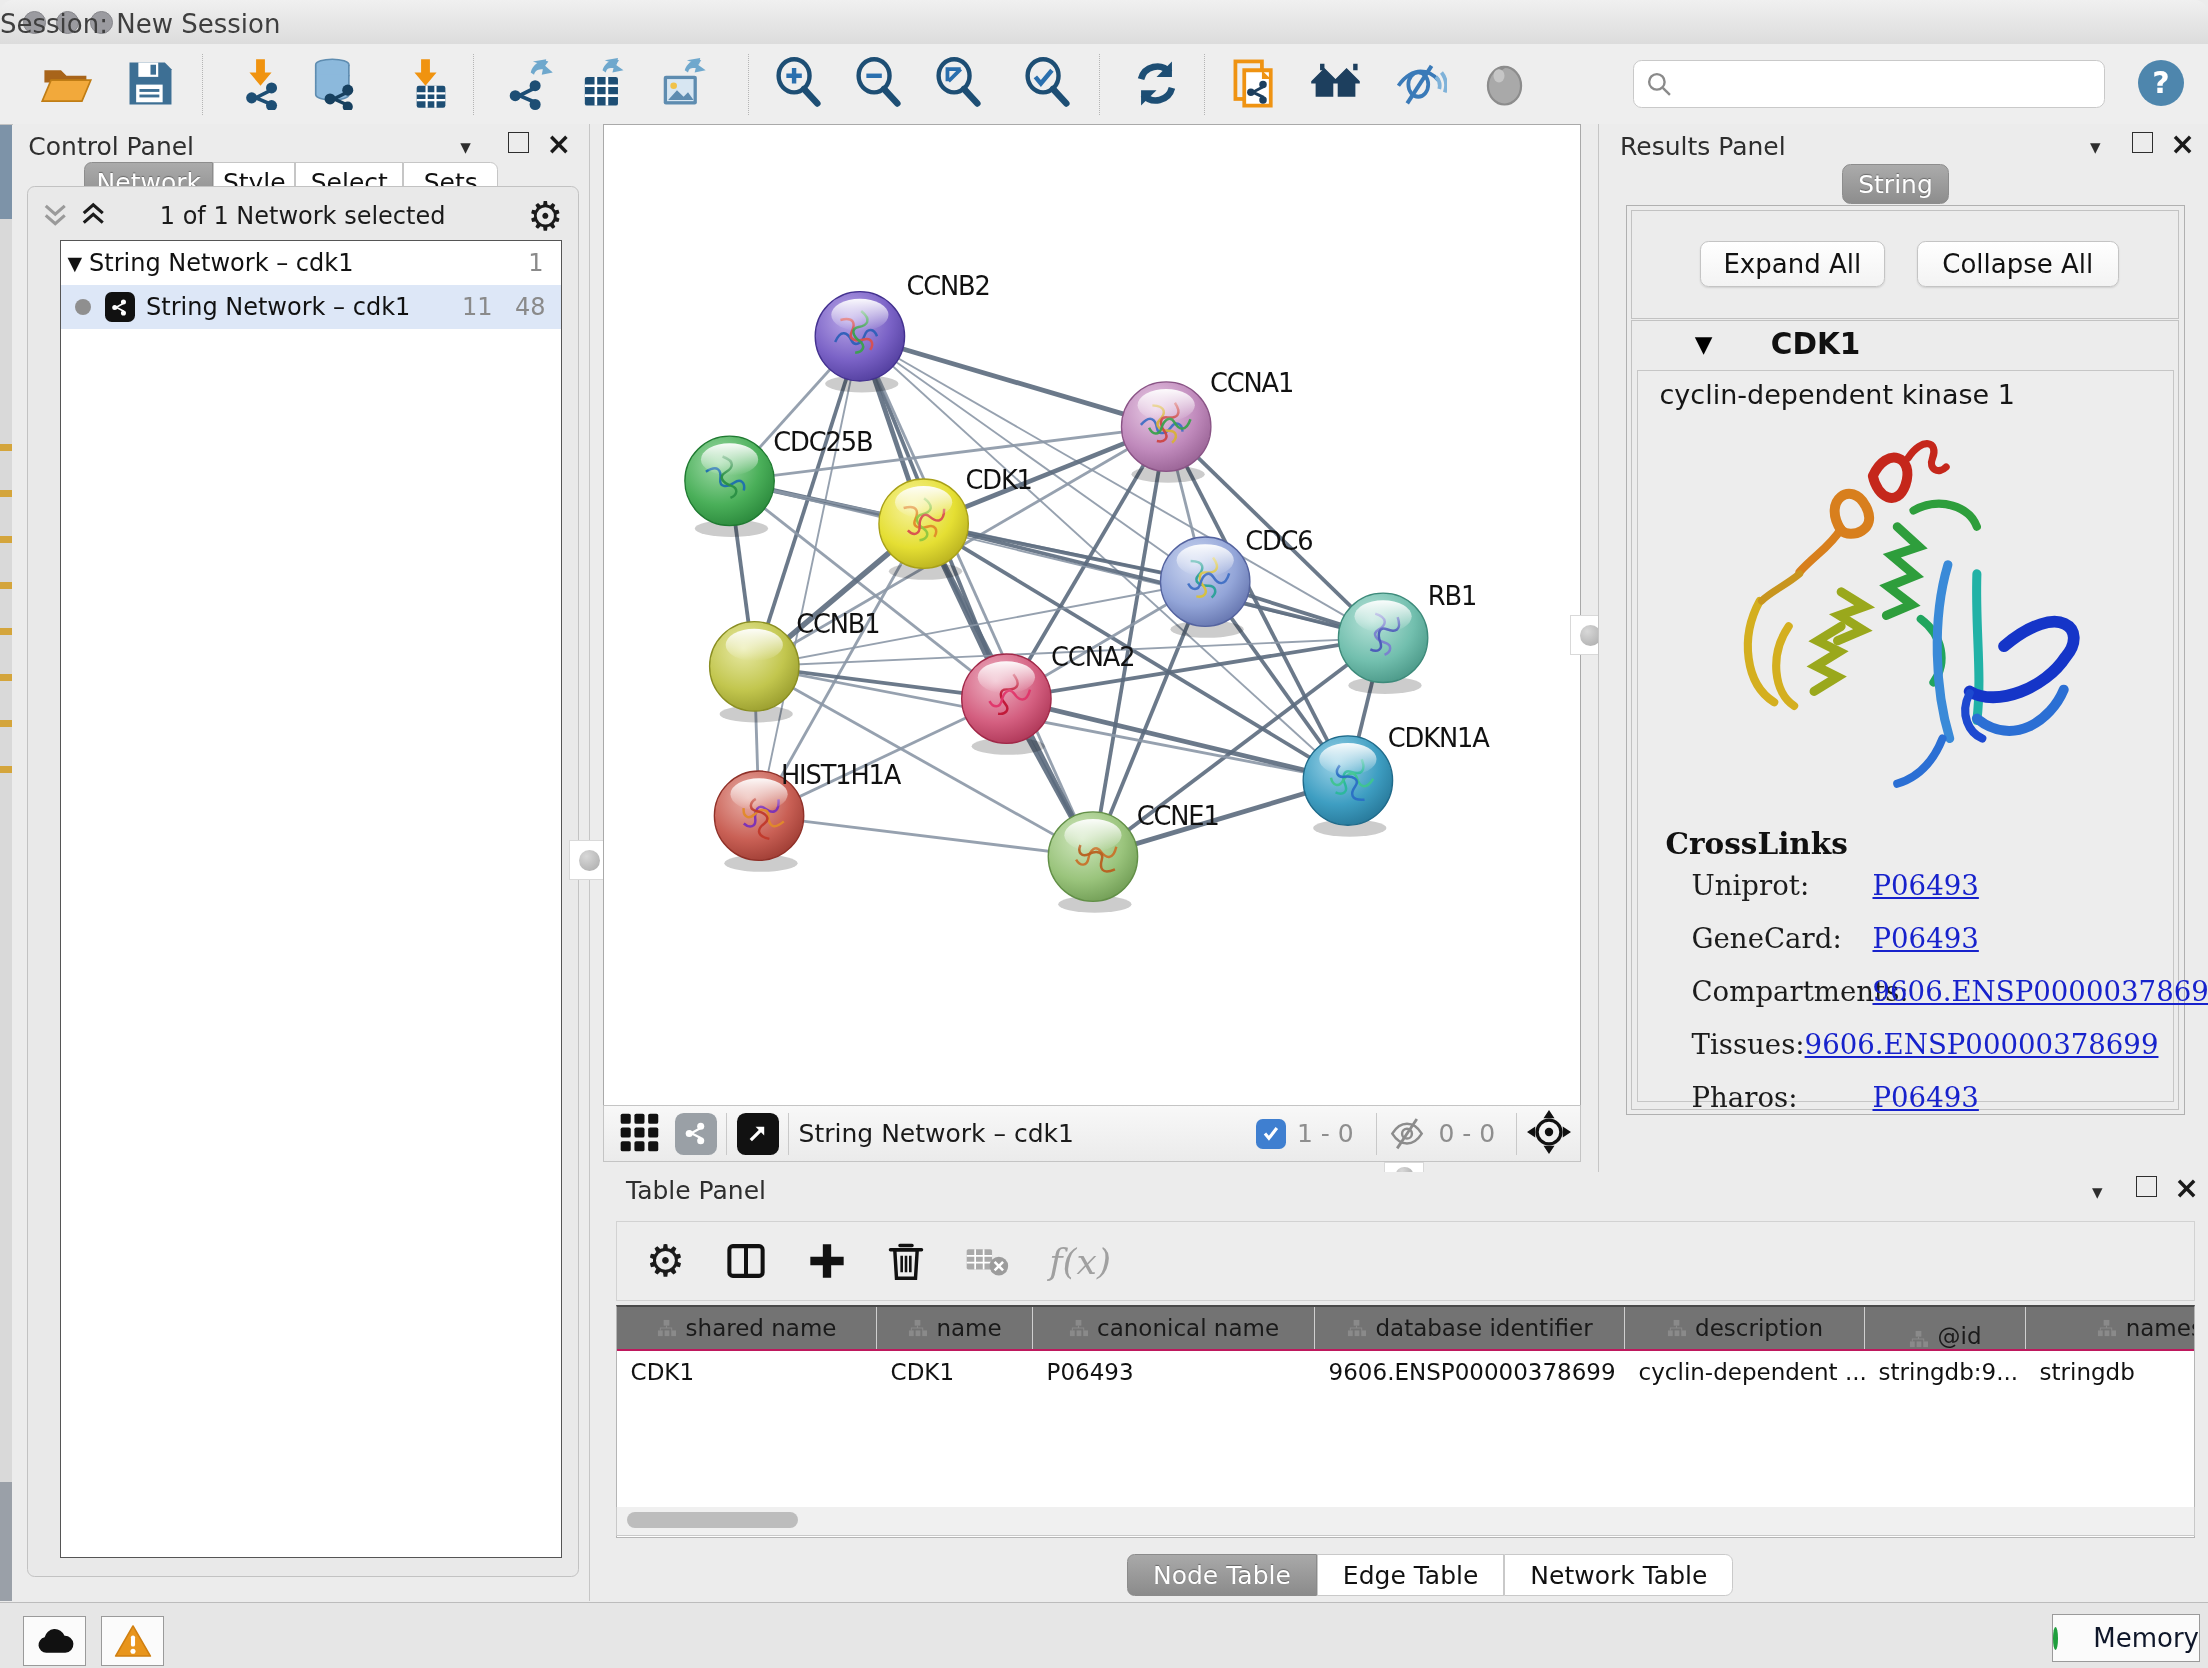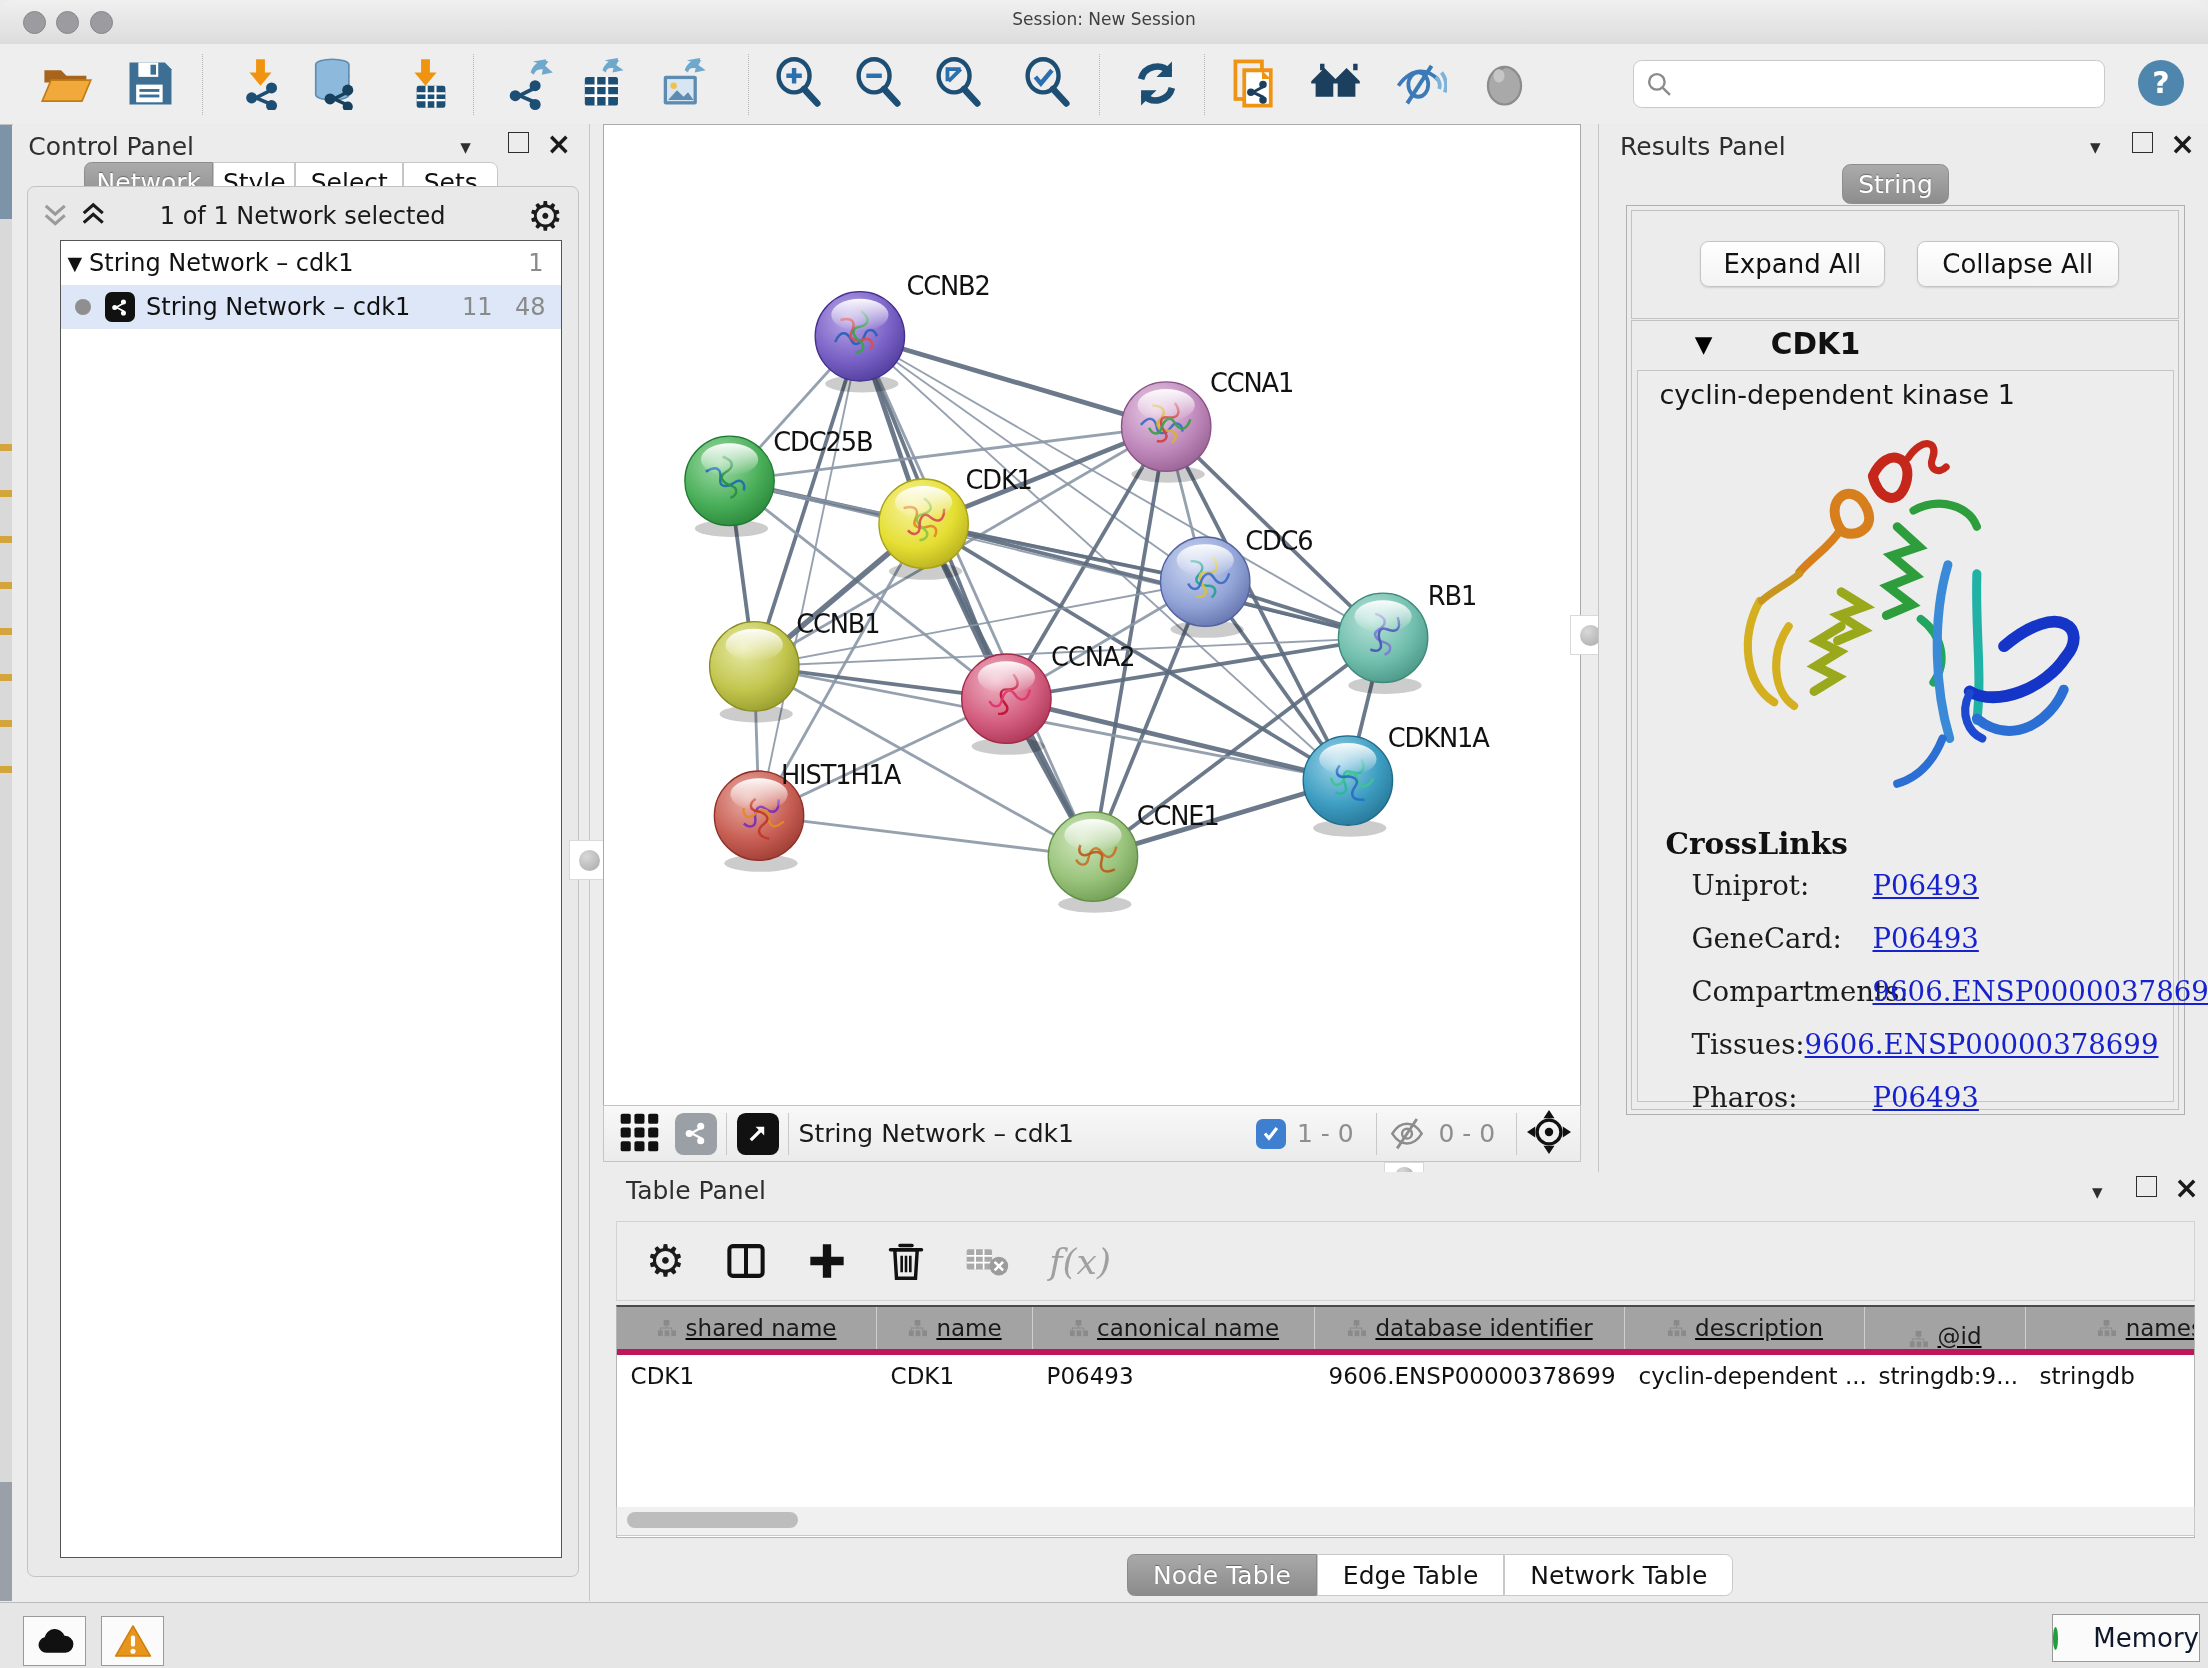--- a/index.html
+++ b/index.html
@@ -1,21 +1,21 @@
 <!DOCTYPE html>
 <html style="font-size:15px"><head>
 <meta charset="utf-8">
 <style>
   html,body{margin:0;padding:0;background:#d8d8d8;font-family:"DejaVu Sans","Liberation Sans",sans-serif;}
   .app{position:relative;width:2208px;height:1668px;background:#ececec;overflow:hidden;}
   .abs{position:absolute;}
   
   .titlebar{left:0;top:0;width:2208px;height:44px;background:linear-gradient(#f0f0f0,#dcdcdc);border-bottom:1px solid #b6b6b6;border-radius:13.3px 13.3px 0 0;}
   .tl-dot{width:21px;height:21px;border-radius:50%;background:#9b9ba0;border:1px solid #86868b;top:11.4px;}
-  .title-text{width:100%;text-align:center;top:8.6px;font-size:17px;color:#3f3f3f;}
+  .title-text{width:100%;text-align:left;top:8.6px;font-size:26px;color:#3f3f3f;}
   
   .toolbar{left:0;top:44px;width:2208px;height:80px;background:#eeeeee;border-bottom:1px solid #c2c2c2;}
   .tb-sep{top:9.5px;height:61px;width:0;border-left:1.9px dotted #b4b4b4;}
   .tb-btn{top:13.3px;width:53px;height:53px;}
   .searchbox{top:16px;width:472px;height:48px;background:#fff;border:1.9px solid #c9c9c9;border-radius:8.6px;display:flex;align-items:center;padding-left:11.4px;box-sizing:border-box;}
   .search-input{border:none;outline:none;font-size:23px;flex:1;background:transparent;}
   .helpbtn{top:16px;width:46px;height:46px;border-radius:50%;background:#4e86ad;color:#fff;font-size:30px;font-weight:bold;text-align:center;line-height:46px;}
   
   .panel-title{font-size:25px;color:#2e2e2e;}
   .winbox{width:19px;height:19px;border:1.9px solid #2e2e2e;display:inline-block;}
@@ -36,21 +36,21 @@
   .res-panel{left:1598px;top:124px;width:611px;height:1048px;background:#ececec;border-left:1px solid #c6c6c6;}
   .res-outer{left:27px;top:81px;width:557px;height:908px;border:1.9px solid #b0b0b0;background:#ececec;}
   .btn{background:linear-gradient(#ffffff,#f3f3f3);border:1px solid #c4c4c4;border-radius:8.6px;font-size:26px;color:#111;display:flex;align-items:center;justify-content:center;box-shadow:0 1px 1.9px rgba(0,0,0,.12);}
   .serif{font-family:"DejaVu Serif","Liberation Serif",serif;text-align:right;}
   .xlink{color:#1722cc;text-decoration:underline;font-family:"DejaVu Serif","Liberation Serif",serif;font-size:27.6px;}
   .xlabel{font-family:"DejaVu Serif","Liberation Serif",serif;font-size:27.6px;color:#1c1c1c;}
   
   .tbl-panel{left:603px;top:1172px;width:1605px;height:429px;background:#ececec;}
   .tbl-toolbar{left:13.3px;top:49px;width:1579px;height:80px;background:#ededed;border:1px solid #d2d2d2;display:flex;align-items:center;gap:40px;padding-left:28.5px;box-sizing:border-box;}
   .tablebox{left:13.3px;top:133px;width:1579px;height:233px;background:#fff;border:1px solid #b5b5b5;border-top:2.9px solid #4a4a4a;box-sizing:border-box;overflow:hidden;}
-  .thead{display:flex;background:#a3a3a3;border-bottom:6px solid #be185d;height:42px;text-decoration:underline;}
+  .thead{display:flex;background:#737373;border-bottom:2px solid #be185d;height:42px;}
   .th{display:flex;align-items:center;justify-content:center;gap:9.5px;font-size:23px;color:#1a1a1a;border-right:1px solid #cfcfcf;box-sizing:border-box;flex:none;overflow:hidden;}
   .trow{display:flex;height:42px;}
   .td{display:flex;align-items:center;font-size:23px;color:#111;padding-left:13.3px;box-sizing:border-box;flex:none;overflow:hidden;white-space:nowrap;}
   .bottom-tabs{display:flex;}
   .btab{height:42px;border:1px solid #c9c9c9;background:#fff;font-size:25px;color:#111;display:flex;align-items:center;justify-content:center;padding:0 25px;box-sizing:border-box;}
   .btab.sel{background:linear-gradient(#a9a9a9,#8b8b8b);color:#fff;text-shadow:0 -1px 1px rgba(0,0,0,.35);border-color:#8b8b8b;}
   
   .statusbar{left:0;top:1602px;width:2208px;height:67px;background:#e6e6e6;border-top:1px solid #bcbcbc;}
   .sq-btn{width:61px;height:48px;background:#fbfbfb;border:1.9px solid #9a9a9a;display:flex;align-items:center;justify-content:center;}
   .splitter-dot{width:38px;height:38px;background:#fff;border:1px solid #d9d9d9;display:flex;align-items:center;justify-content:center;}

